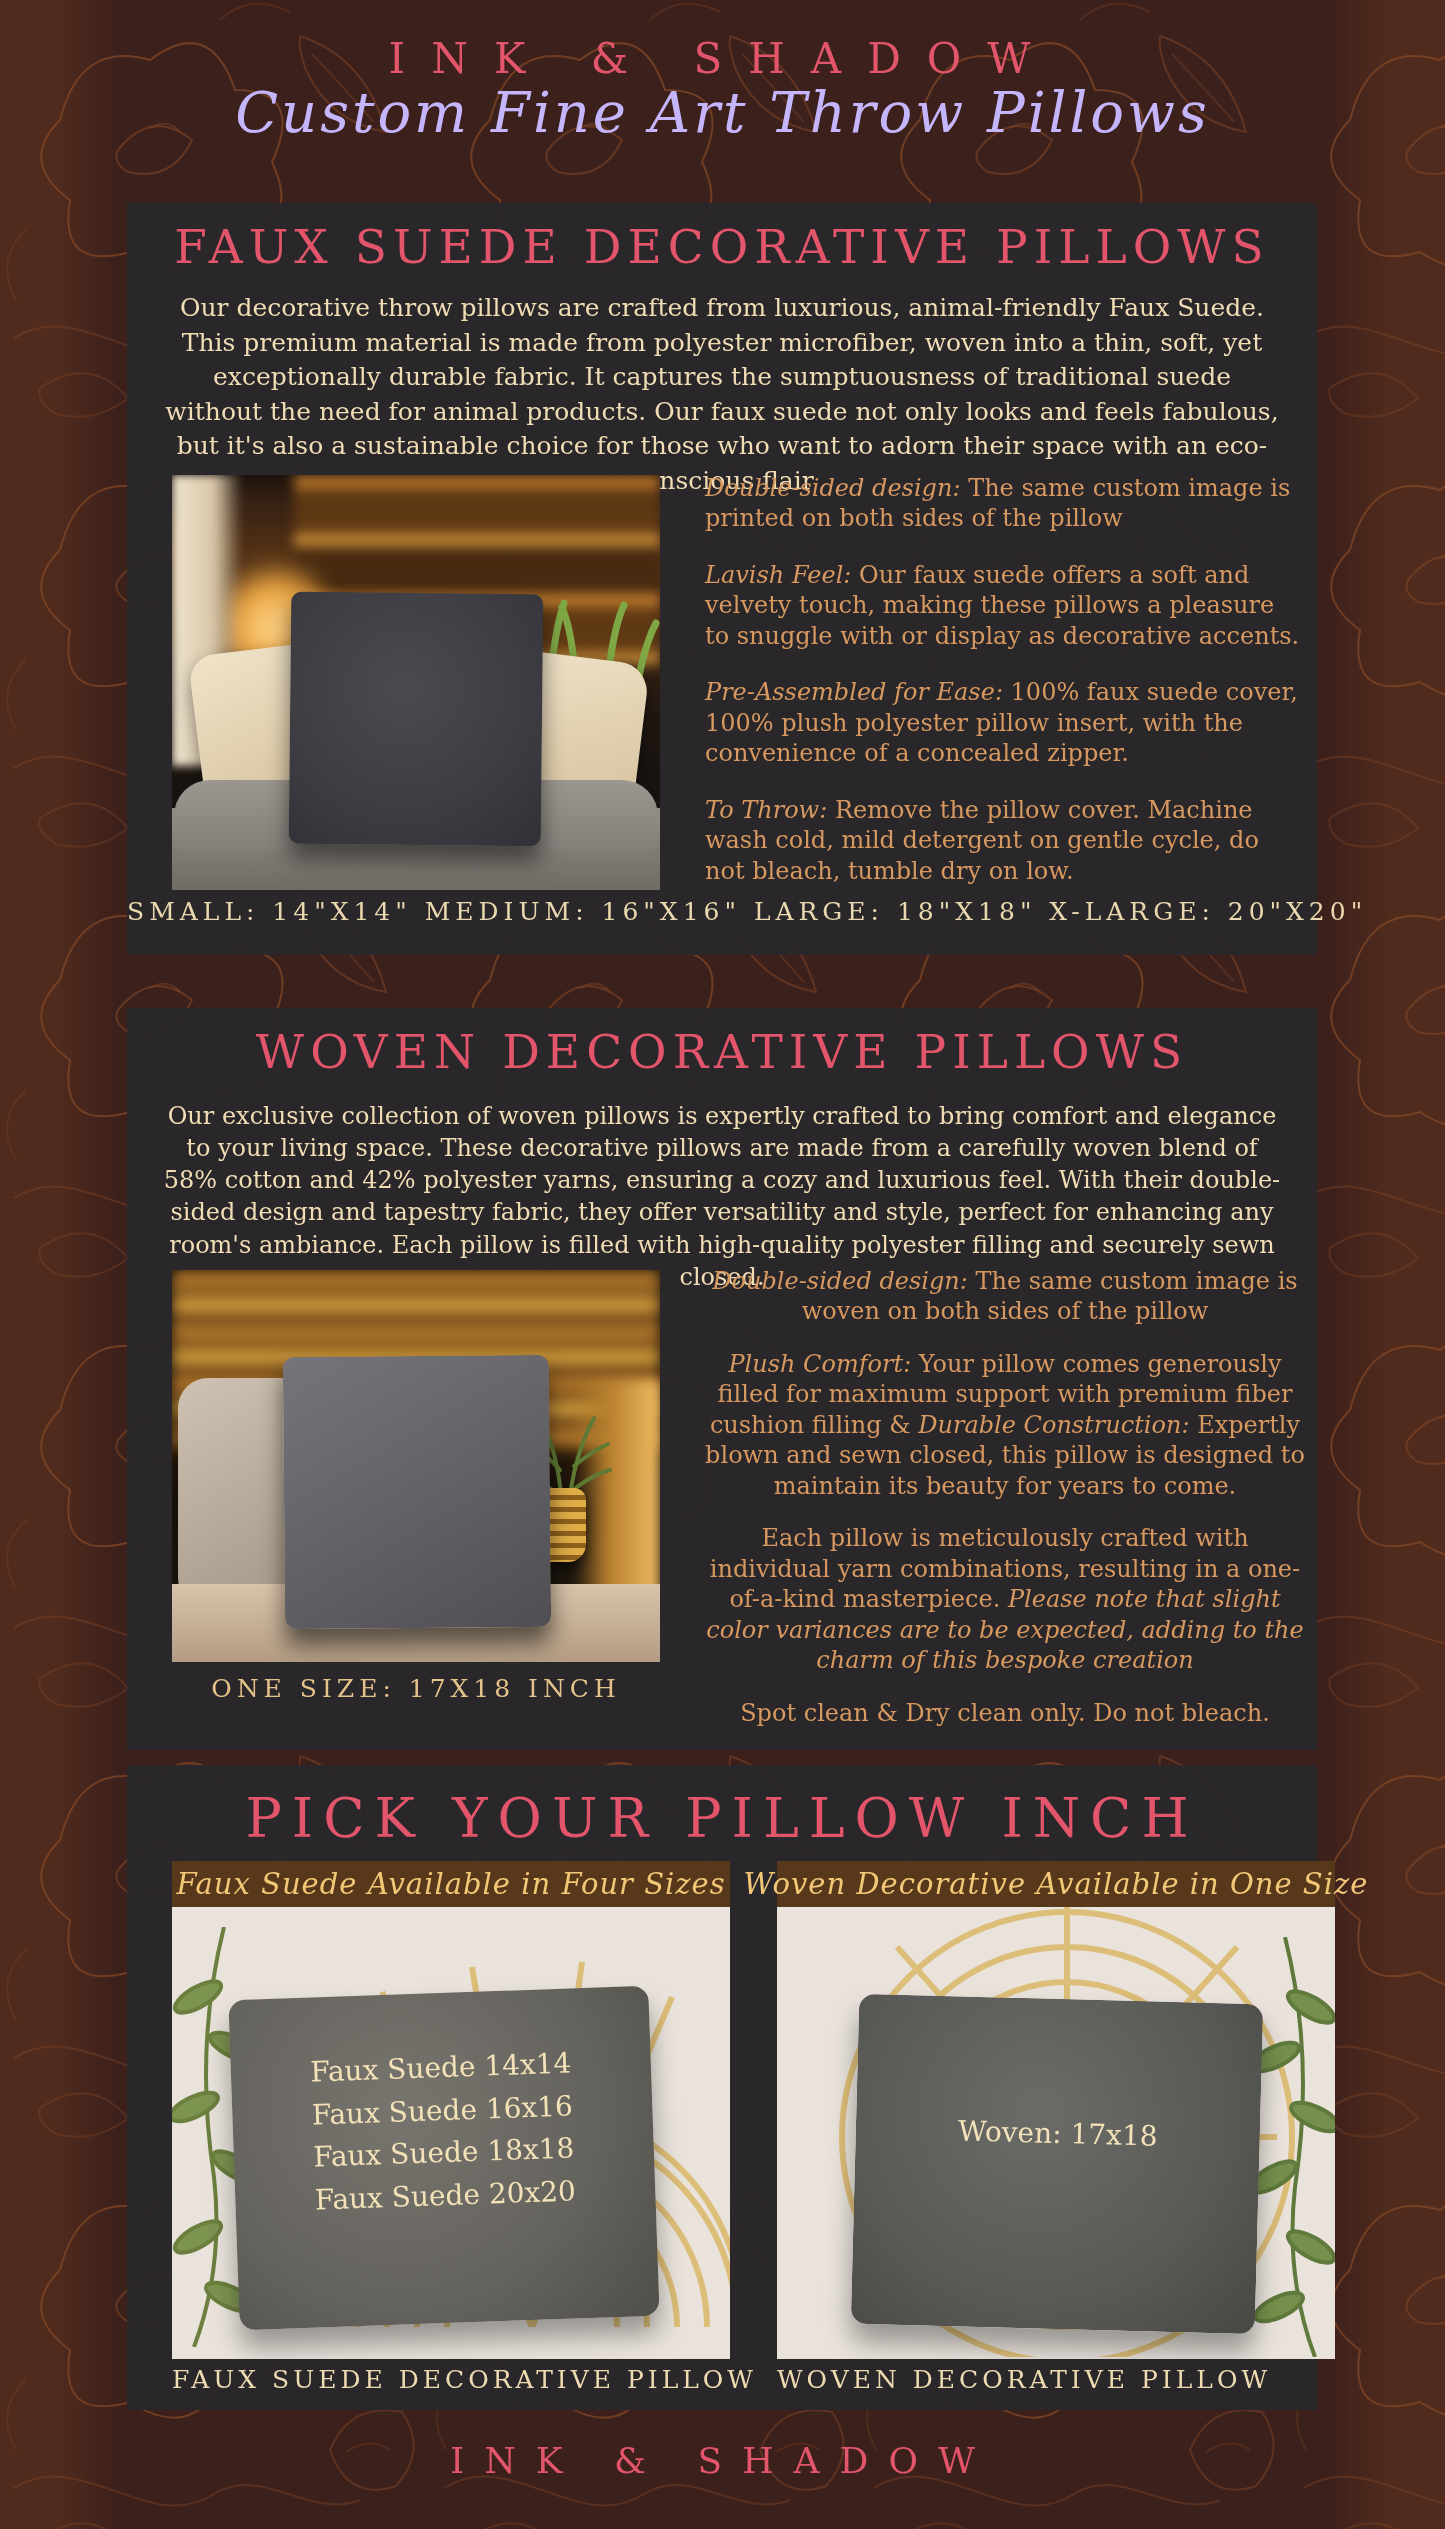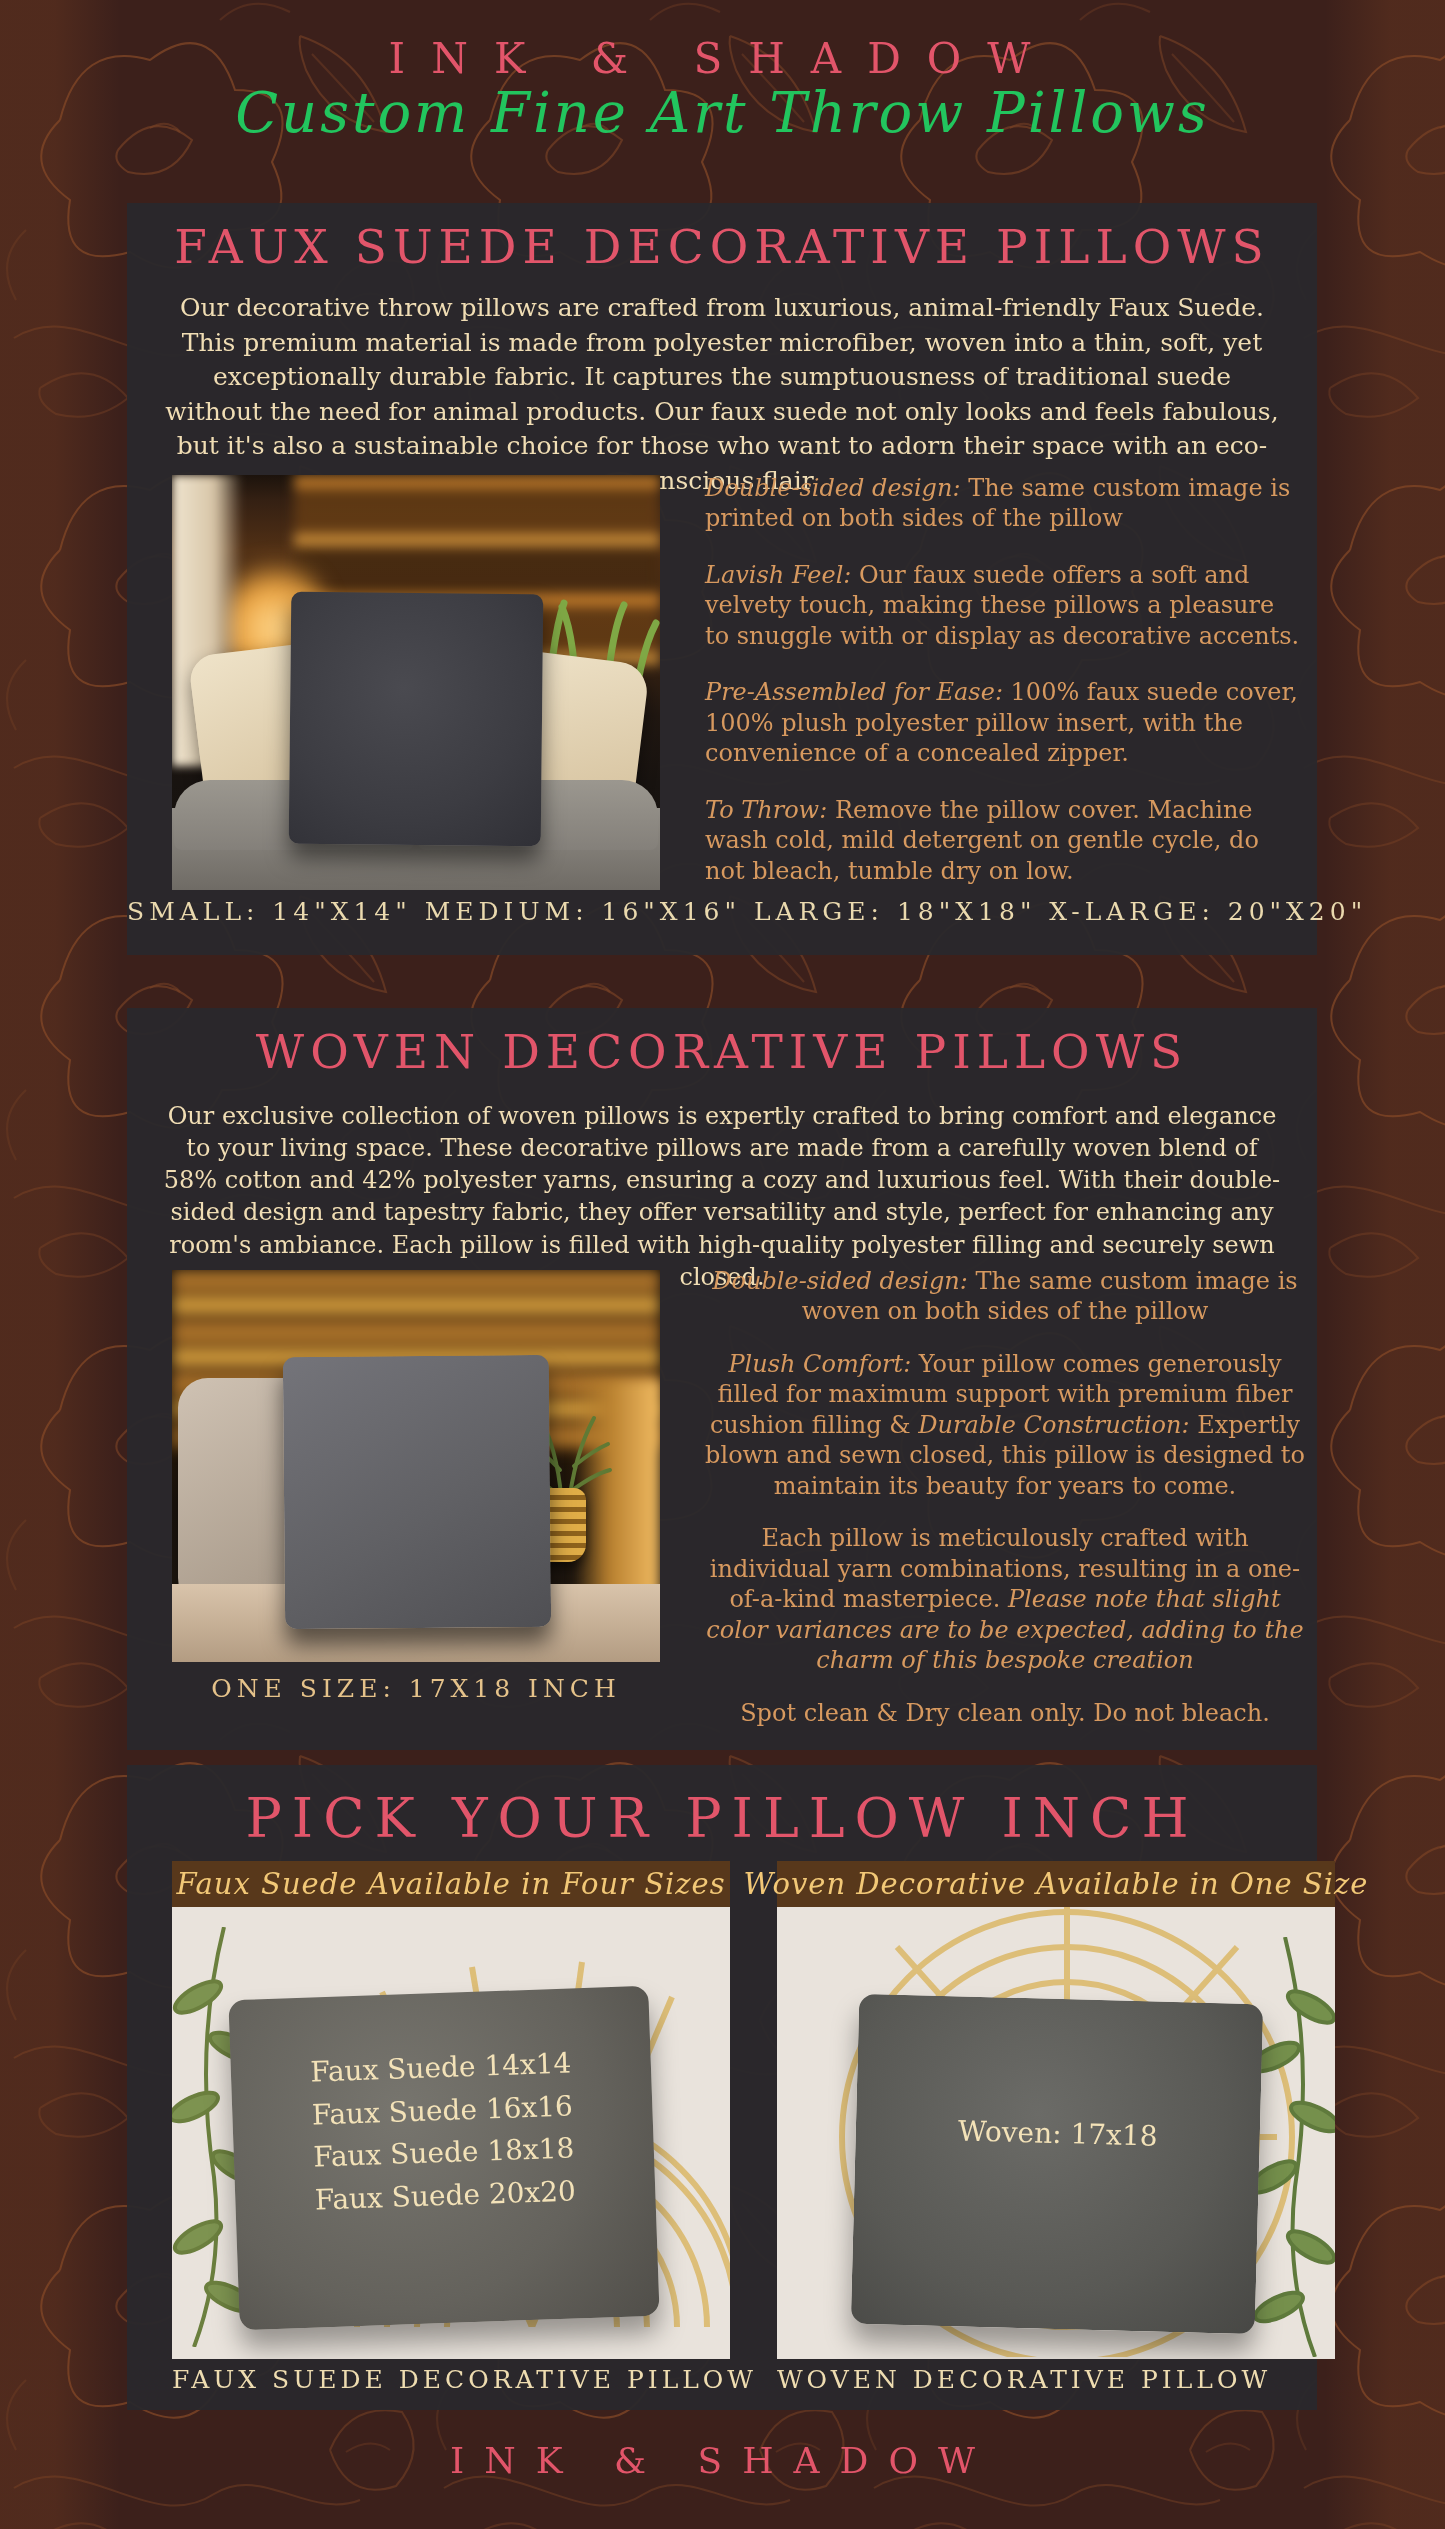--- a/index.html
+++ b/index.html
@@ -7,21 +7,21 @@
           background:#3c201b;font-family:"DejaVu Serif","Liberation Serif",serif;}
   .floral-bg{position:absolute;inset:0;opacity:.85;}
   .edge-glow{position:absolute;inset:0;pointer-events:none;
     background:linear-gradient(90deg,rgba(133,70,35,.28) 0 55px,rgba(0,0,0,0) 120px,
                rgba(0,0,0,0) calc(100% - 120px),rgba(133,70,35,.28) calc(100% - 55px) 100%);}
 
   
   .brand-title{position:absolute;top:34px;left:0;width:100%;text-align:center;
     font-size:42px;letter-spacing:26px;color:#e2556a;font-weight:400;}
   .brand-tagline{position:absolute;top:80px;left:0;width:100%;text-align:center;
-    font-size:56px;font-style:italic;color:#22c55e;letter-spacing:3px;}
+    font-size:56px;font-style:italic;color:#c4b5fd;letter-spacing:3px;}
 
   
   .panel{position:absolute;left:127px;width:1190px;background:rgba(41,40,44,.95);}
   .panel1{top:203px;height:752px;}
   .panel2{top:1008px;height:742px;}
   .panel3{top:1765px;height:645px;}
 
   .sec-title{position:absolute;left:0;width:100%;text-align:center;color:#e2556a;
     font-weight:400;white-space:nowrap;}
   .panel1 .sec-title,.panel2 .sec-title{top:16px;font-size:47px;letter-spacing:6px;}

